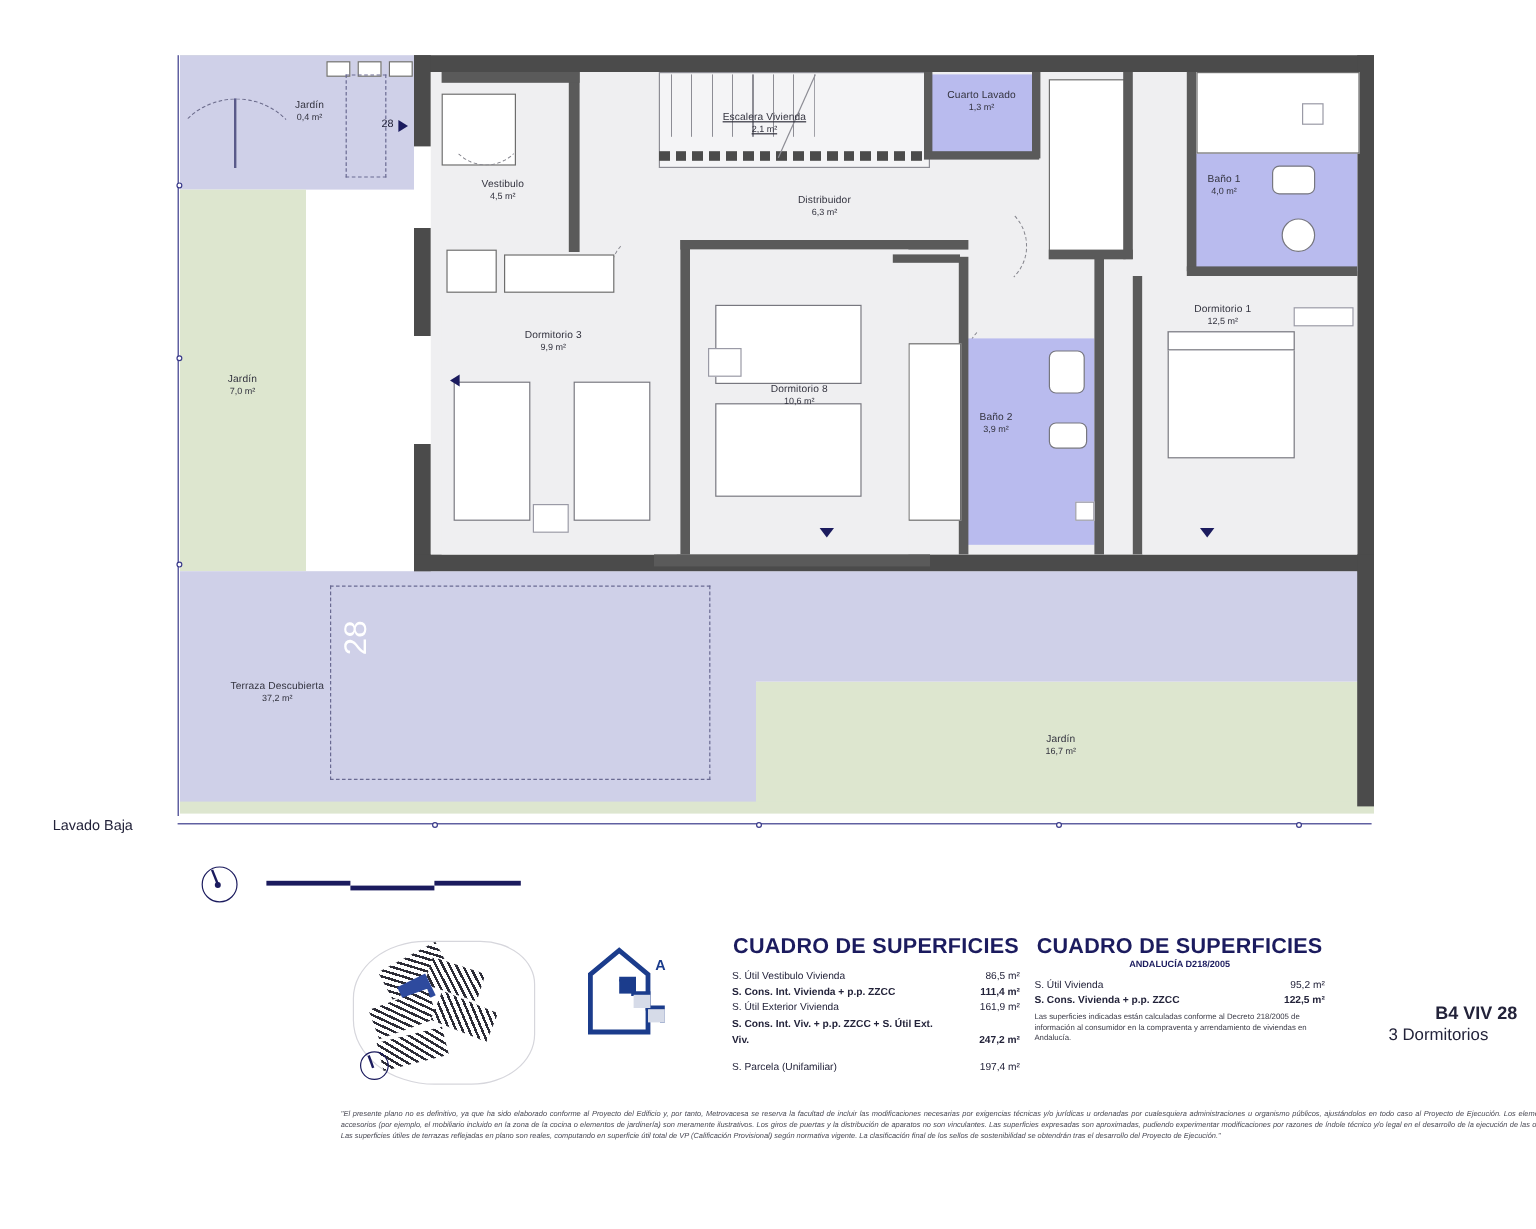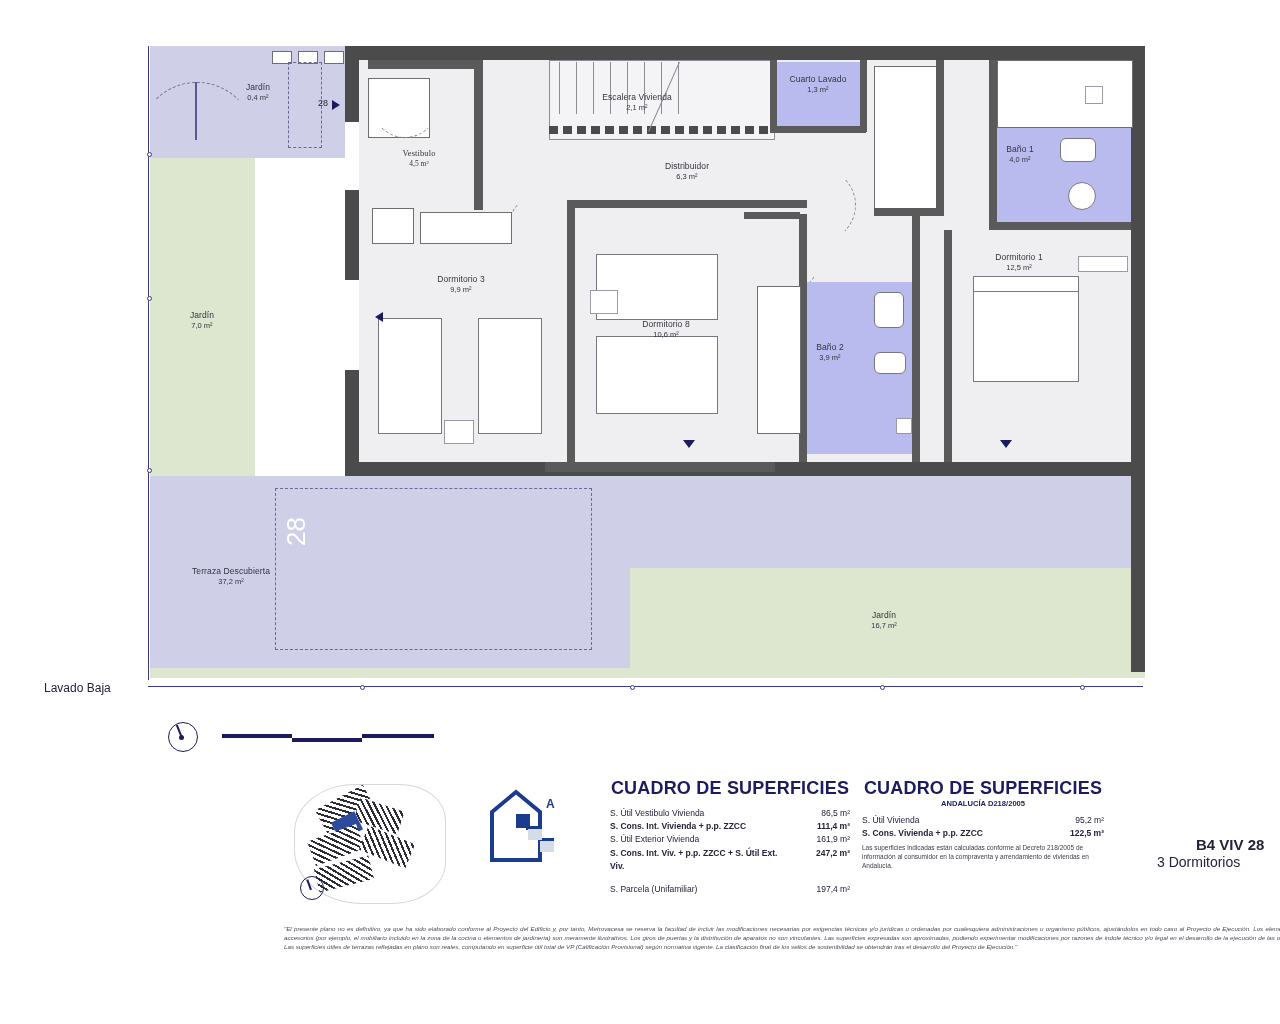--- a/index.html
+++ b/index.html
@@ -161,25 +161,25 @@
   <div class="dimdot" style="left:1080px;top:685px;"></div>
 
   <div class="lbl" style="left:208px;top:82px;width:100px;">
     <span class="n">Jardín</span>
     <span class="a">0,4 m²</span>
   </div>
   <div class="lbl" style="left:152px;top:310px;width:100px;">
     <span class="n">Jardín</span>
     <span class="a">7,0 m²</span>
   </div>
-  <div class="lbl" style="left:369px;top:148px;width:100px;font-family:Liberation Serif, serif;">
+  <div class="lbl" style="left:369px;top:148px;width:100px;">
     <span class="n">Vestibulo</span>
     <span class="a">4,5 m²</span>
   </div>
-  <div class="lbl" style="left:581px;top:92px;width:112px;">
+  <div class="lbl" style="left:581px;top:92px;width:112px;text-decoration:underline;">
     <span class="n">Escalera Vivienda</span>
     <span class="a">2,1 m²</span>
   </div>
   <div class="lbl" style="left:637px;top:161px;width:100px;">
     <span class="n">Distribuidor</span>
     <span class="a">6,3 m²</span>
   </div>
   <div class="lbl" style="left:768px;top:74px;width:100px;">
     <span class="n">Cuarto Lavado</span>
     <span class="a">1,3 m²</span>
@@ -258,21 +258,21 @@
       <span class="v">86,5 m²</span>
     </div>
     <div class="row bold">
       <span>S. Cons. Int. Vivienda + p.p. ZZCC</span>
       <span class="v">111,4 m²</span>
     </div>
     <div class="row">
       <span>S. Útil Exterior Vivienda</span>
       <span class="v">161,9 m²</span>
     </div>
-    <div class="row bold" style="align-items:flex-start;gap:16px;">
+    <div class="row bold" style="align-items:flex-end;gap:16px;">
       <span style="max-width:170px;display:inline-block;">S. Cons. Int. Viv. + p.p. ZZCC + S. Útil Ext. Viv.</span>
       <span class="v">247,2 m²</span>
     </div>
     <div class="row" style="margin-top:10px;">
       <span>S. Parcela (Unifamiliar)</span>
       <span class="v">197,4 m²</span>
     </div>
   </div>
 
   <div class="tbl" style="left:862px;top:778px;width:242px;">

